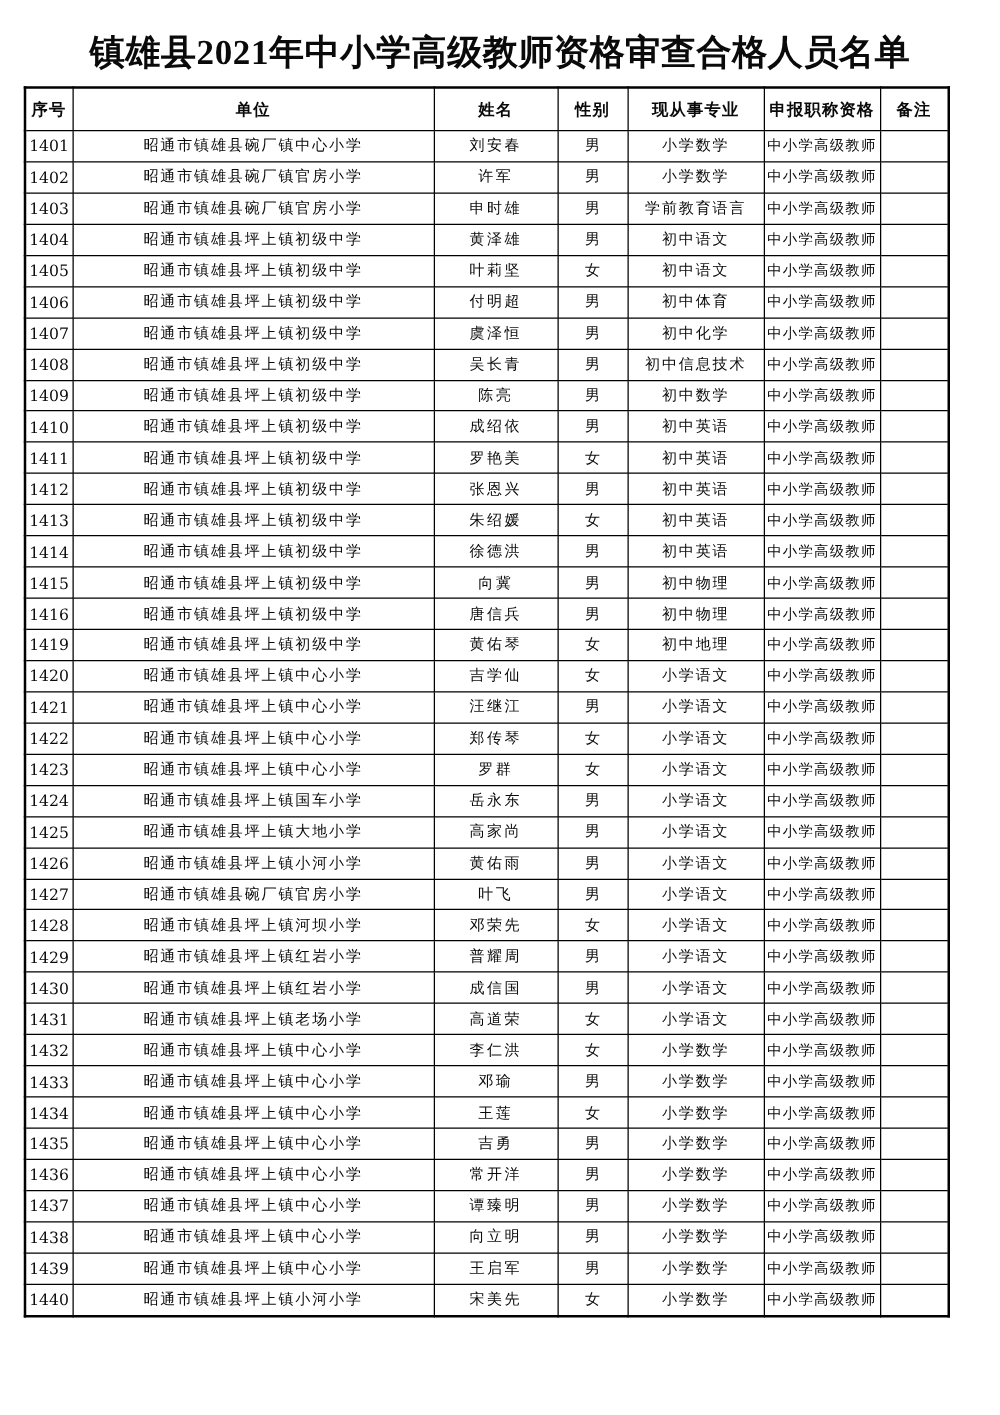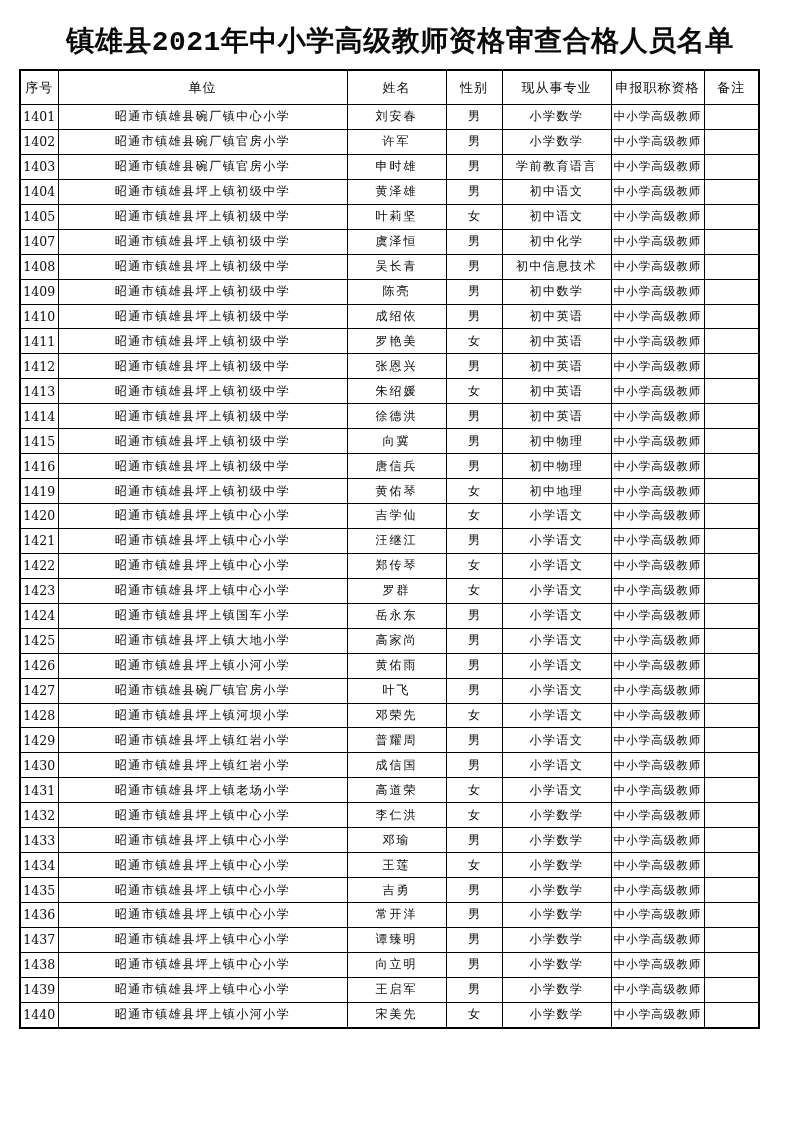--- a/index.html
+++ b/index.html
@@ -18,21 +18,21 @@
     background: #ffffff;
     overflow: hidden;
   }
   .doc-title {
     margin: 0;
     padding-top: 26px;
     text-align: center;
     font-size: 28px;
     line-height: 34px;
     font-weight: bold;
-    font-family: Liberation Mono, monospace;
+    font-family: Liberation Serif, serif;
     letter-spacing: 0.5px;
     white-space: nowrap;
   }
   table.roster {
     border-collapse: collapse;
     table-layout: fixed;
     margin-left: 19px;
     margin-top: 9px;
     width: 739px;
     border: 2px solid #000;
@@ -48,21 +48,21 @@
     border: 1px solid #000;
     text-align: center;
     vertical-align: middle;
     overflow: hidden;
     white-space: nowrap;
     padding: 0;
   }
   thead th {
     height: 33px;
     font-size: 13px;
-    font-weight: normal;
+    font-weight: bold;
     letter-spacing: 1px;
   }
   tbody td {
     height: 23.95px;
     font-size: 12px;
   }
   tbody tr {
     border-top: 1.5px solid #000;
   }
   
@@ -144,20 +144,29 @@
         <tr>
           <td>1405</td>
           <td>昭通市镇雄县坪上镇初级中学</td>
           <td>叶莉坚</td>
           <td>女</td>
           <td>初中语文</td>
           <td>中小学高级教师</td>
           <td></td>
         </tr>
         <tr>
+          <td>1406</td>
+          <td>昭通市镇雄县坪上镇初级中学</td>
+          <td>付明超</td>
+          <td>男</td>
+          <td>初中体育</td>
+          <td>中小学高级教师</td>
+          <td></td>
+        </tr>
+        <tr>
           <td>1407</td>
           <td>昭通市镇雄县坪上镇初级中学</td>
           <td>虞泽恒</td>
           <td>男</td>
           <td>初中化学</td>
           <td>中小学高级教师</td>
           <td></td>
         </tr>
         <tr>
           <td>1408</td>

